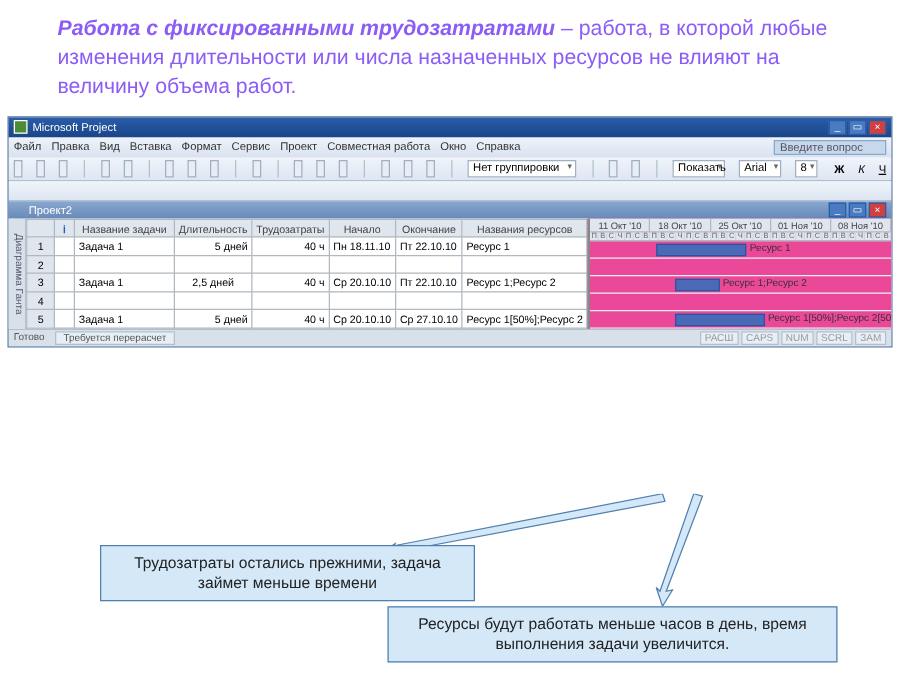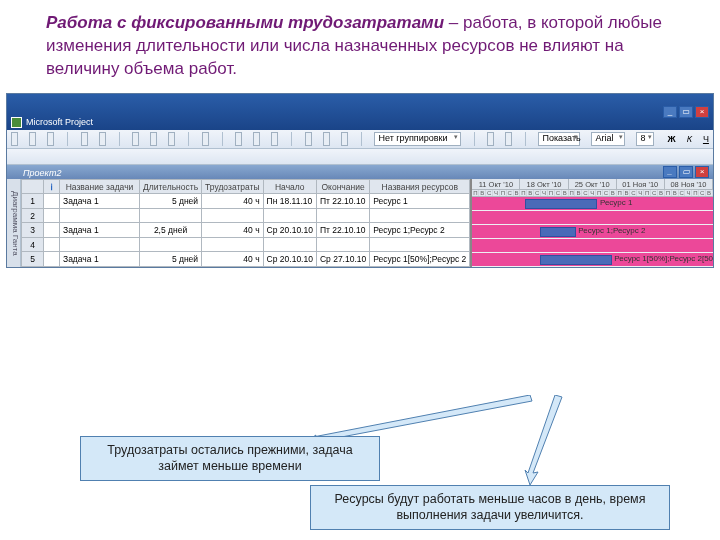--- a/index.html
+++ b/index.html
@@ -1,34 +1,34 @@
 <!DOCTYPE html>
 <html><head>
 <meta charset="utf-8">
 <style>
   * { box-sizing: border-box; margin: 0; padding: 0; }
   body { font-family: Arial, sans-serif; background: #fff; width: 720px; height: 540px; position: relative; overflow: hidden; }
-  .slide-text { padding: 12px 40px 8px 46px; font-size: 17px; line-height: 1.35; color: #701a75; }
+  .slide-text { padding: 12px 40px 8px 46px; font-size: 17px; line-height: 1.35; color: #8b5cf6; }
   .slide-text .bold { font-weight: bold; font-style: italic; }
   .app-window { margin: 4px 6px 0 6px; border: 1px solid #5a7aa0; background: #e8eef5; font-size: 9px; }
   .titlebar { background: linear-gradient(to bottom, #2a5da8, #1a4488); color: #fff; padding: 2px 4px; display: flex; align-items: center; justify-content: space-between; font-size: 9px; }
-  .titlebar .left { display:flex; align-items:center; gap:4px;margin-top:21px; }
+  .titlebar .left { display:flex; align-items:center; gap:4px; }
   .titlebar .icon-app { width:11px; height:11px; background:#4a8c3a; border:1px solid #fff; }
   .win-btns { display:flex; gap:2px; }
   .win-btn { width:14px; height:12px; background:#4a7ac0; border:1px solid #2a5da8; display:flex; align-items:center; justify-content:center; color:#fff; font-size:8px; }
   .win-btn.close { background:#d04040; }
   .menubar { background: linear-gradient(to bottom, #eef3fa, #d8e2ef); padding: 2px 4px; display:flex; gap:8px; font-size:9px; color:#333; }
   .menubar span { cursor:default; }
   .menubar .help-box { margin-left:auto; background:#c8d8ec; border:1px solid #8aa8c8; padding:0 4px; color:#556; width:90px; text-align:left; }
   .toolbar { background: linear-gradient(to bottom, #f0f4fa, #dde6f2); padding: 2px 4px; display:flex; align-items:center; gap:11px; font-size:9px; border-bottom:1px solid #b0c0d0; }
   .tb-btn { width:14px; height:14px; border:1px solid #a0b0c0; background:#e8eef5; }
   .tb-sep { width:1px; height:14px; background:#b0c0d0; margin:0 2px; }
   .tb-drop { border:1px solid #a0b0c0; background:#fff; padding:0 12px 0 3px; height:14px; position:relative; white-space:nowrap; }
   .tb-drop::after { content:"▾"; position:absolute; right:2px; font-size:7px; color:#666; }
-  .doc-titlebar { background: linear-gradient(to bottom, #88a8d0, #6888b8); color:#fff; padding:1px 4px; display:flex; justify-content:space-between; align-items:flex-end; font-size:9px;font-style:italic; }
+  .doc-titlebar { background: linear-gradient(to bottom, #88a8d0, #6888b8); color:#fff; padding:1px 4px; display:flex; justify-content:space-between; align-items:center; font-size:9px; }
   .doc-titlebar .left { display:flex; align-items:center; gap:3px; }
   .doc-min { display:flex; gap:2px; }
   .work-area { display:flex; background:#fff; }
   .side-tab { width:14px; background:#d8e0ea; writing-mode: vertical-rl; text-align:center; font-size:8px; color:#556; padding:4px 0; border-right:1px solid #b0c0d0; }
   .grid-left { border-collapse:collapse; font-size:8.5px; }
   .grid-left th, .grid-left td { border:1px solid #b0b8c0; padding:1px 3px; background:#fff; height:14px; white-space:nowrap; }
   .grid-left th { background:#e0e6ee; font-weight:normal; color:#444; text-align:center; }
   .grid-left .rowhead { background:#e0e6ee; text-align:center; width:22px; }
   .grid-left .info-icon { color:#2060c0; font-weight:bold; text-align:center; }
   .gantt-area { flex:1; position:relative; background:#ec4899; border-left:2px solid #888; overflow:hidden; }
@@ -58,20 +58,33 @@
     <div class="left">
       <div class="icon-app"></div>
       <span>Microsoft Project</span>
     </div>
     <div class="win-btns">
       <div class="win-btn">_</div>
       <div class="win-btn">▭</div>
       <div class="win-btn close">×</div>
     </div>
   </div>
+  <div class="menubar">
+    <span>Файл</span>
+    <span>Правка</span>
+    <span>Вид</span>
+    <span>Вставка</span>
+    <span>Формат</span>
+    <span>Сервис</span>
+    <span>Проект</span>
+    <span>Совместная работа</span>
+    <span>Окно</span>
+    <span>Справка</span>
+    <span class="help-box">Введите вопрос</span>
+  </div>
   <div class="toolbar">
     <div class="tb-btn"></div>
     <div class="tb-btn"></div>
     <div class="tb-btn"></div>
     <div class="tb-sep"></div>
     <div class="tb-btn"></div>
     <div class="tb-btn"></div>
     <div class="tb-sep"></div>
     <div class="tb-btn"></div>
     <div class="tb-btn"></div>
@@ -235,20 +248,31 @@
             <div class="g-label" style="left: 44%;">Ресурс 1;Ресурс 2</div>
           </div>
           <div class="g-row"></div>
           <div class="g-row">
             <div class="g-bar" style="left: 28%; width: 30%;"></div>
             <div class="g-label" style="left: 59%;">Ресурс 1[50%];Ресурс 2[50%]</div>
           </div>
         </div>
     </div>
   </div>
+  <div class="statusbar">
+    <span>Готово</span>
+    <span style="border:1px solid #b0c0d0;padding:0 6px;background:#e8eef5">Требуется перерасчет</span>
+    <div class="right" id="inds">
+        <div class="status-ind">РАСШ</div>
+        <div class="status-ind">CAPS</div>
+        <div class="status-ind">NUM</div>
+        <div class="status-ind">SCRL</div>
+        <div class="status-ind">ЗАМ</div>
+      </div>
+  </div>
 </div>
 
 <svg class="arrow" style="left:310px;top:395px" width="230" height="60">
   <polygon points="0,55 6,40 3,42 220,0 222,6 5,47 10,44" fill="#d4e8f8" stroke="#5080b0" stroke-width="1"></polygon>
 </svg>
 <div class="callout" style="left:80px;top:436px;width:300px">
   <span>Трудозатраты остались прежними, задача займет меньше времени</span>
 </div>
 
 <svg class="arrow" style="left:500px;top:395px" width="70" height="95">

